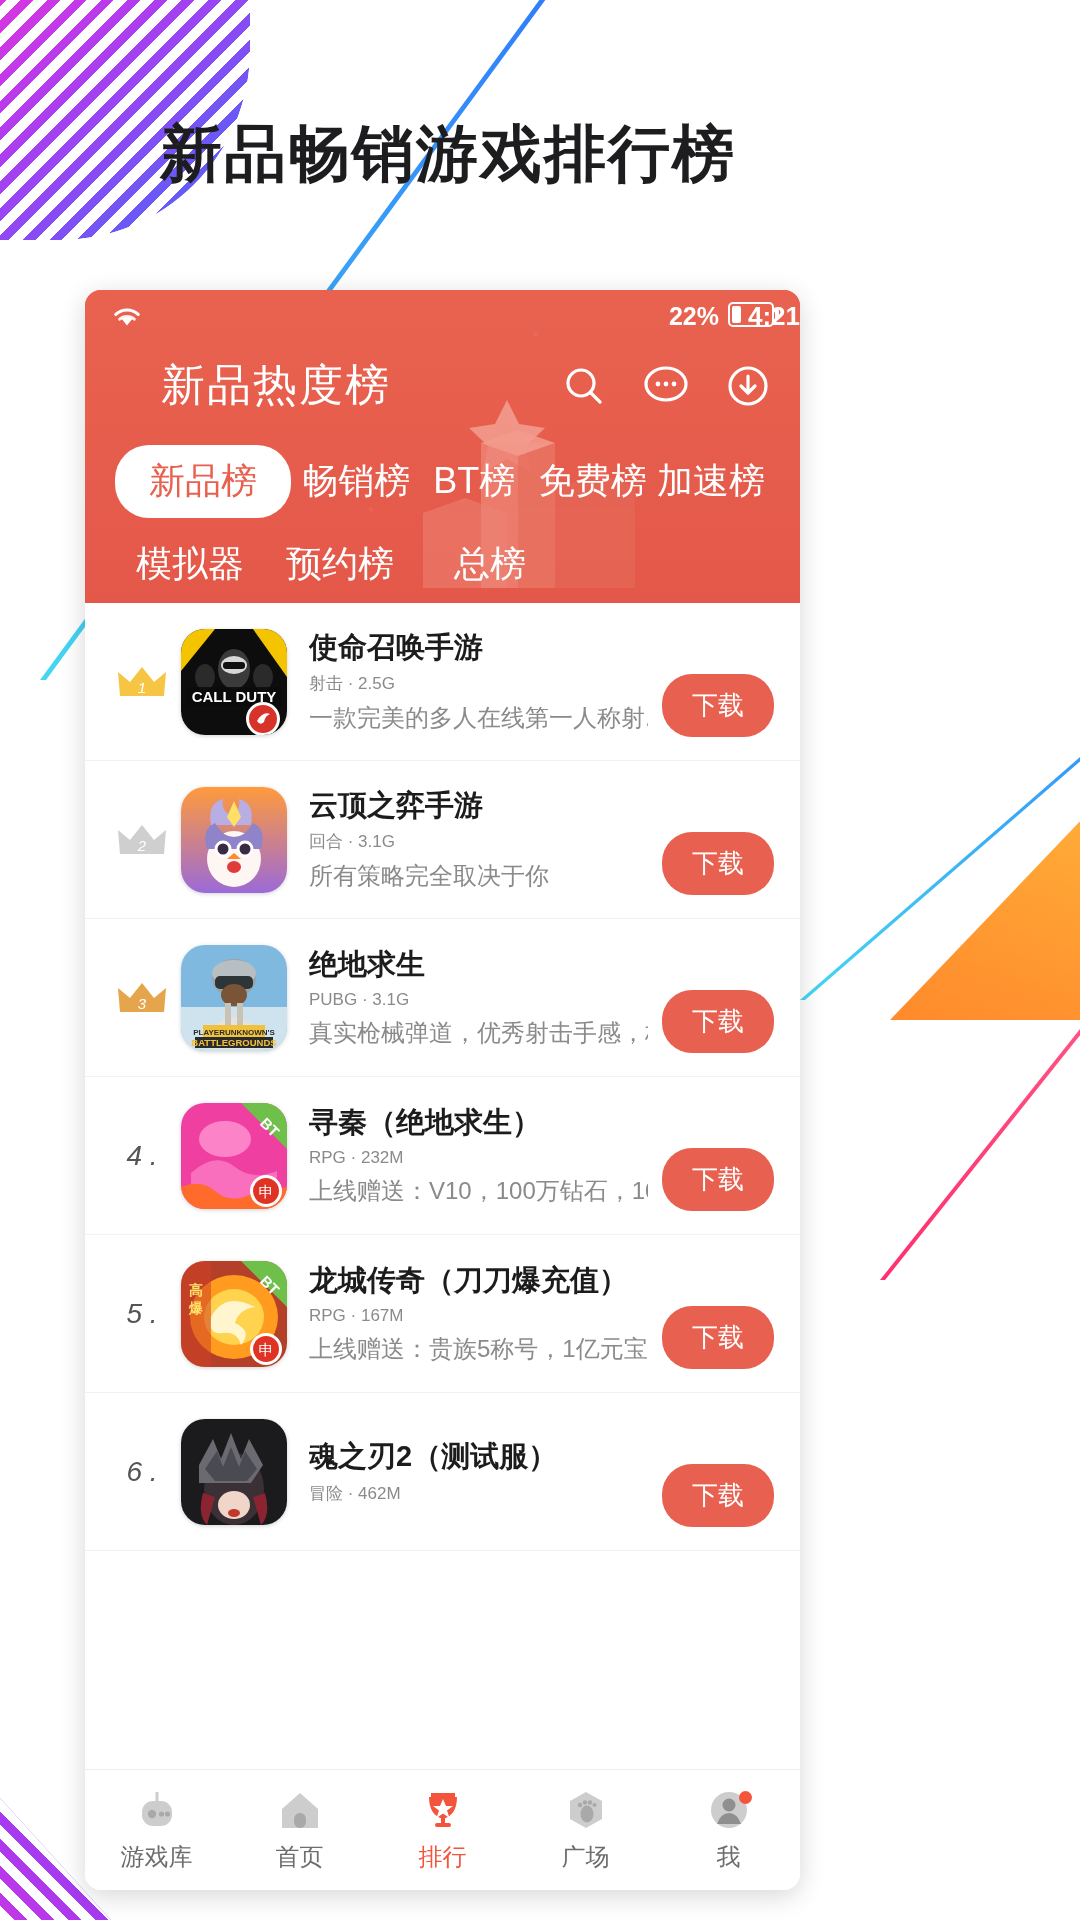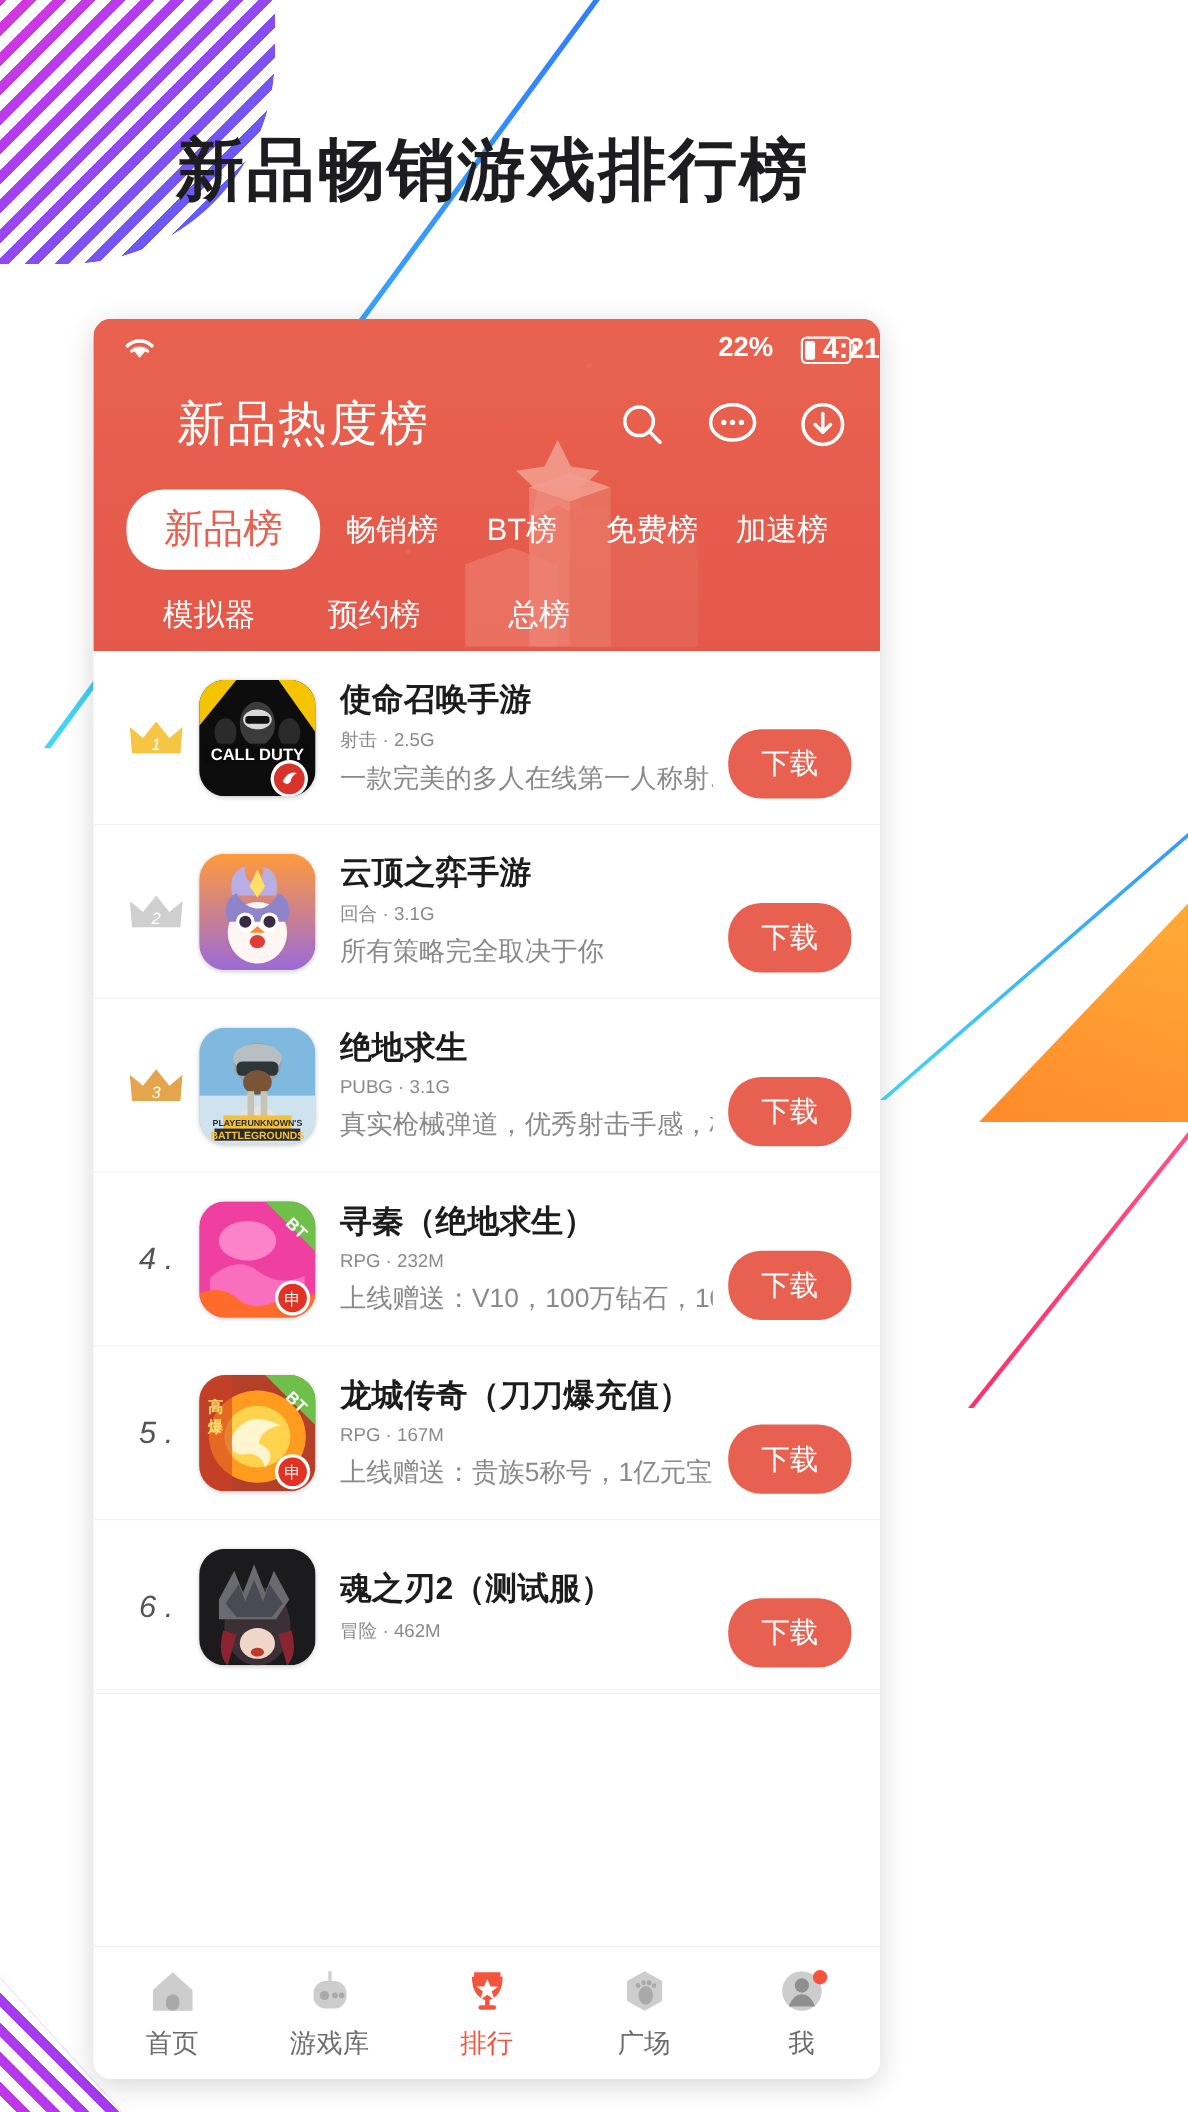--- a/index.html
+++ b/index.html
@@ -77,21 +77,21 @@
       linear-gradient(180deg,#e9624f 0%, #e4584a 100%);
     padding-bottom:14px;
   }
   .podium{position:absolute;right:165px;top:48px;width:240px;height:250px;opacity:.85;}
   .statusbar{
     position:relative;height:52px;display:flex;align-items:center;
     padding:0 26px;color:#fff;font-size:25px;font-weight:bold;
   }
   .sb-left{display:flex;align-items:center;gap:8px;flex:0 0 auto;}
   .sb-center{position:absolute;left:0;right:0;text-align:right;font-size:26px;}
-  .sb-right{margin-left:auto;display:flex;align-items:flex-end;gap:25px;position:relative;z-index:2;}
+  .sb-right{margin-left:auto;display:flex;align-items:flex-start;gap:9px;position:relative;z-index:2;}
   .battery{
     width:42px;height:21px;border:2.5px solid #fff;border-radius:5px;
     position:relative;display:inline-block;
   }
   .battery:after{
     content:"";position:absolute;right:-7px;top:5px;width:4px;height:9px;
     background:#fff;border-radius:0 2px 2px 0;
   }
   .battery i{
     position:absolute;left:2px;top:2px;bottom:2px;width:22%;
@@ -103,21 +103,21 @@
   }
   .app-title{color:#fff;font-size:44px;letter-spacing:2px;margin-left:46px;}
   .title-icons{margin-left:auto;display:flex;align-items:center;gap:30px;}
   .ti{width:52px;height:52px;display:flex;align-items:center;justify-content:center;}
   .tabs-row{
     position:relative;z-index:2;display:flex;align-items:center;
     padding:30px 30px 0 30px;
   }
   .tabs-row.second{padding-top:22px;}
   .tab{
-    color:#fff;font-size:28px;text-align:center;flex:1 1 0;white-space:nowrap;
+    color:#fff;font-size:36px;text-align:center;flex:1 1 0;white-space:nowrap;
   }
   .tab.pill{
     flex:0 0 auto;background:#fff;color:#e8604f;border-radius:34px;
     padding:12px 34px;margin-right:6px;font-size:36px;
   }
   .tabs-row.second .tab{flex:0 0 auto;width:150px;text-align:center;}
   .tabs-row.second .spacer{flex:1 1 auto;}
   
   .list{
     flex:1 1 auto;background:#fff;overflow:hidden;position:relative;
@@ -419,38 +419,38 @@
       </div>
       <button class="dlbtn">下载</button>
     </div>
   </div>
 
   <div class="bottomnav">
 
     <div class="nav-item">
       <div class="nav-ico">
         <svg width="44" height="44" viewBox="0 0 44 44">
-          <path d="M22 5 L40 21 L40 40 L4 40 L4 21 Z" fill="#cdcdcd"></path>
-          <rect x="16" y="25" width="12" height="15" rx="6" fill="#a9a9a9"></rect>
-        </svg>
-      </div>
-      <div class="nav-label">首页</div>
-    </div>
-
-    <div class="nav-item">
-      <div class="nav-ico">
-        <svg width="44" height="44" viewBox="0 0 44 44">
           <line x1="22" y1="4" x2="22" y2="15" stroke="#cdcdcd" stroke-width="3"></line>
           <rect x="7" y="13" width="30" height="25" rx="11" fill="#cdcdcd"></rect>
           <circle cx="17" cy="26" r="4.2" fill="#a9a9a9"></circle>
           <circle cx="26.5" cy="26" r="2.6" fill="#a9a9a9"></circle>
           <circle cx="32.5" cy="26" r="2.6" fill="#a9a9a9"></circle>
         </svg>
       </div>
       <div class="nav-label">游戏库</div>
+    </div>
+
+    <div class="nav-item">
+      <div class="nav-ico">
+        <svg width="44" height="44" viewBox="0 0 44 44">
+          <path d="M22 5 L40 21 L40 40 L4 40 L4 21 Z" fill="#cdcdcd"></path>
+          <rect x="16" y="25" width="12" height="15" rx="6" fill="#a9a9a9"></rect>
+        </svg>
+      </div>
+      <div class="nav-label">首页</div>
     </div>
 
     <div class="nav-item active">
       <div class="nav-ico">
         <svg width="44" height="44" viewBox="0 0 44 44">
           <path d="M10 5 L34 5 L34 9 L36 9 Q36 27 22 31 Q8 27 8 9 L10 9 Z" fill="#f4543c"></path>
           <polygon points="22,11 25,18 32,18 26,22.5 28.5,30 22,25.5 15.5,30 18,22.5 12,18 19,18" fill="#fff"></polygon>
           <rect x="20" y="30" width="4" height="6" fill="#f4543c"></rect>
           <rect x="14" y="35" width="16" height="4" rx="2" fill="#f4543c"></rect>
         </svg>

